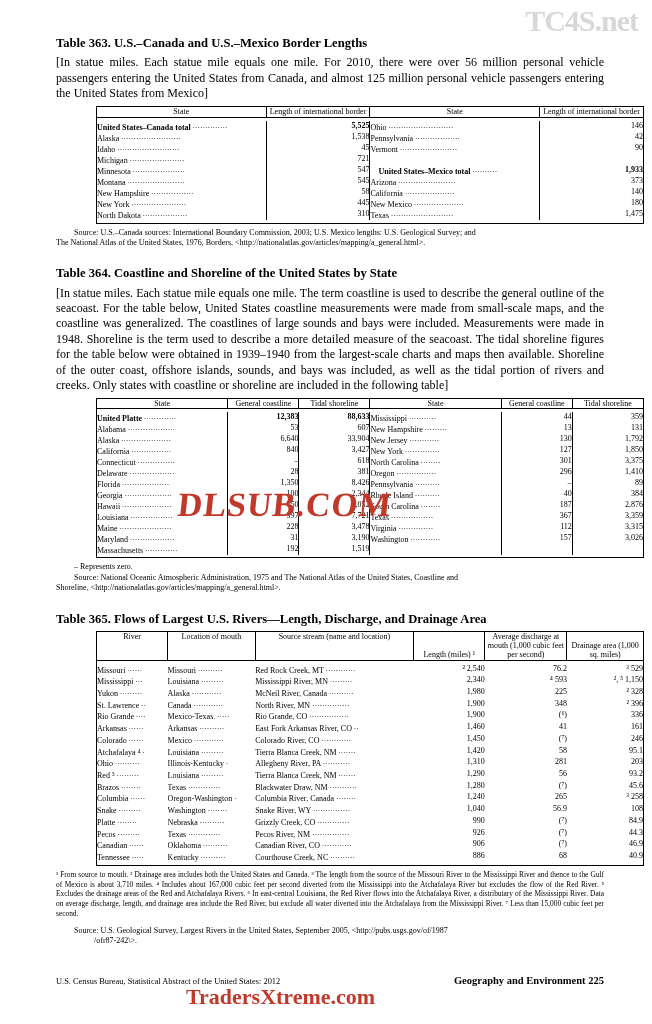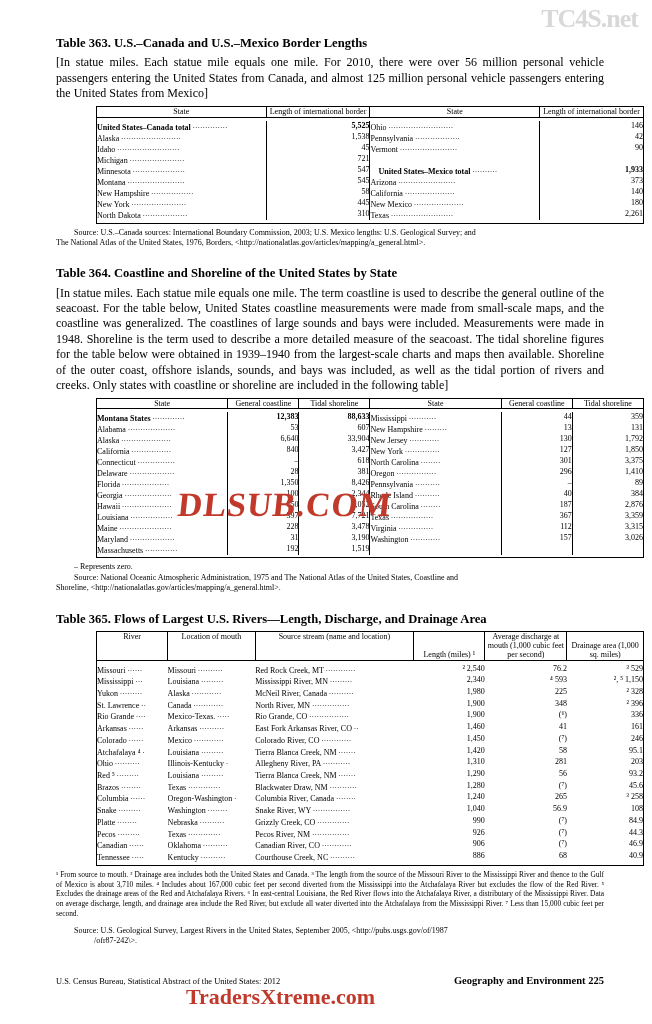--- a/index.html
+++ b/index.html
@@ -1,18 +1,18 @@
 <!DOCTYPE html>
 <html><head>
 <meta charset="utf-8">
 <style>
   html,body{margin:0;padding:0;background:#ffffff;}
   body{width:652px;height:1024px;position:relative;font-family:"Liberation Serif",serif;color:#000;}
   .page{position:relative;width:652px;height:1024px;overflow:hidden;}
-  .wm-tc4s{position:absolute;right:14px;top:4px;font-family:"Liberation Serif",serif;font-weight:bold;font-size:26px;color:#d8d8d8;letter-spacing:-1px;}
+  .wm-tc4s{position:absolute;right:14px;top:4px;font-family:"Liberation Serif",serif;font-weight:bold;font-size:30px;color:#d8d8d8;letter-spacing:-1px;}
   .wm-dlsub{position:absolute;left:178px;top:486px;font-family:"Liberation Serif",serif;font-weight:bold;font-size:34px;color:#c0392b;letter-spacing:1px;transform:skewX(-6deg);}
   .wm-traders{position:absolute;left:186px;top:984px;font-family:"Liberation Serif",serif;font-weight:bold;font-size:22px;color:#c0392b;}
   .content{position:absolute;left:56px;top:36px;width:548px;}
   h2.tbl-title{font-family:"Liberation Serif",serif;font-size:12.6px;font-weight:bold;margin:0 0 4px 0;line-height:1.22;}
   .headnote{font-size:12px;line-height:1.28;margin:0 0 5px 0;text-align:justify;}
   table.grid{border-collapse:collapse;width:100%;font-size:8.0px;}
   table.grid td,table.grid th{padding:0;vertical-align:top;}
   .outer{border:1px solid #000;margin-left:40px;}
   .colhead{border-bottom:1px solid #000;text-align:center;font-weight:normal;padding:3px 2px;line-height:1.15;}
   .vline{border-left:1px solid #000;}
@@ -99,21 +99,21 @@
           <tr>
             <td class="rowname">New York <span class="dots">......................</span></td>
             <td class="num vline">445</td>
             <td class="rowname vline">New Mexico <span class="dots">....................</span></td>
             <td class="num vline">180</td>
           </tr>
           <tr>
             <td class="rowname">North Dakota <span class="dots">..................</span></td>
             <td class="num vline">310</td>
             <td class="rowname vline">Texas <span class="dots">.........................</span></td>
-            <td class="num vline">2,261</td>
+            <td class="num vline">1,475</td>
           </tr>
         </tbody>
       <tbody>
           <tr>
             <td colspan="4" style="height:3px"></td>
           </tr>
     </tbody>
       </table>
 
     <p class="srcnote">
@@ -134,21 +134,21 @@
           <th class="colhead vline" style="width:24%">State</th>
           <th class="colhead vline" style="width:13%">General coastline</th>
           <th class="colhead vline" style="width:13%">Tidal shoreline</th>
         </tr>
         <tr>
               <td colspan="6" style="height:3px"></td>
             </tr>
         </tbody>
           <tbody id="t364body">
             <tr>
-              <td class="rowname"><b>Montana States</b> <span class="dots">.............</span></td>
+              <td class="rowname"><b>United Platte</b> <span class="dots">.............</span></td>
               <td class="num vline bold">12,383</td>
               <td class="num vline bold">88,633</td>
               <td class="rowname vline">Mississippi <span class="dots">...........</span></td>
               <td class="num vline">44</td>
               <td class="num vline">359</td>
             </tr>
             <tr>
               <td class="rowname">Alabama <span class="dots">...................</span></td>
               <td class="num vline">53</td>
               <td class="num vline">607</td>

